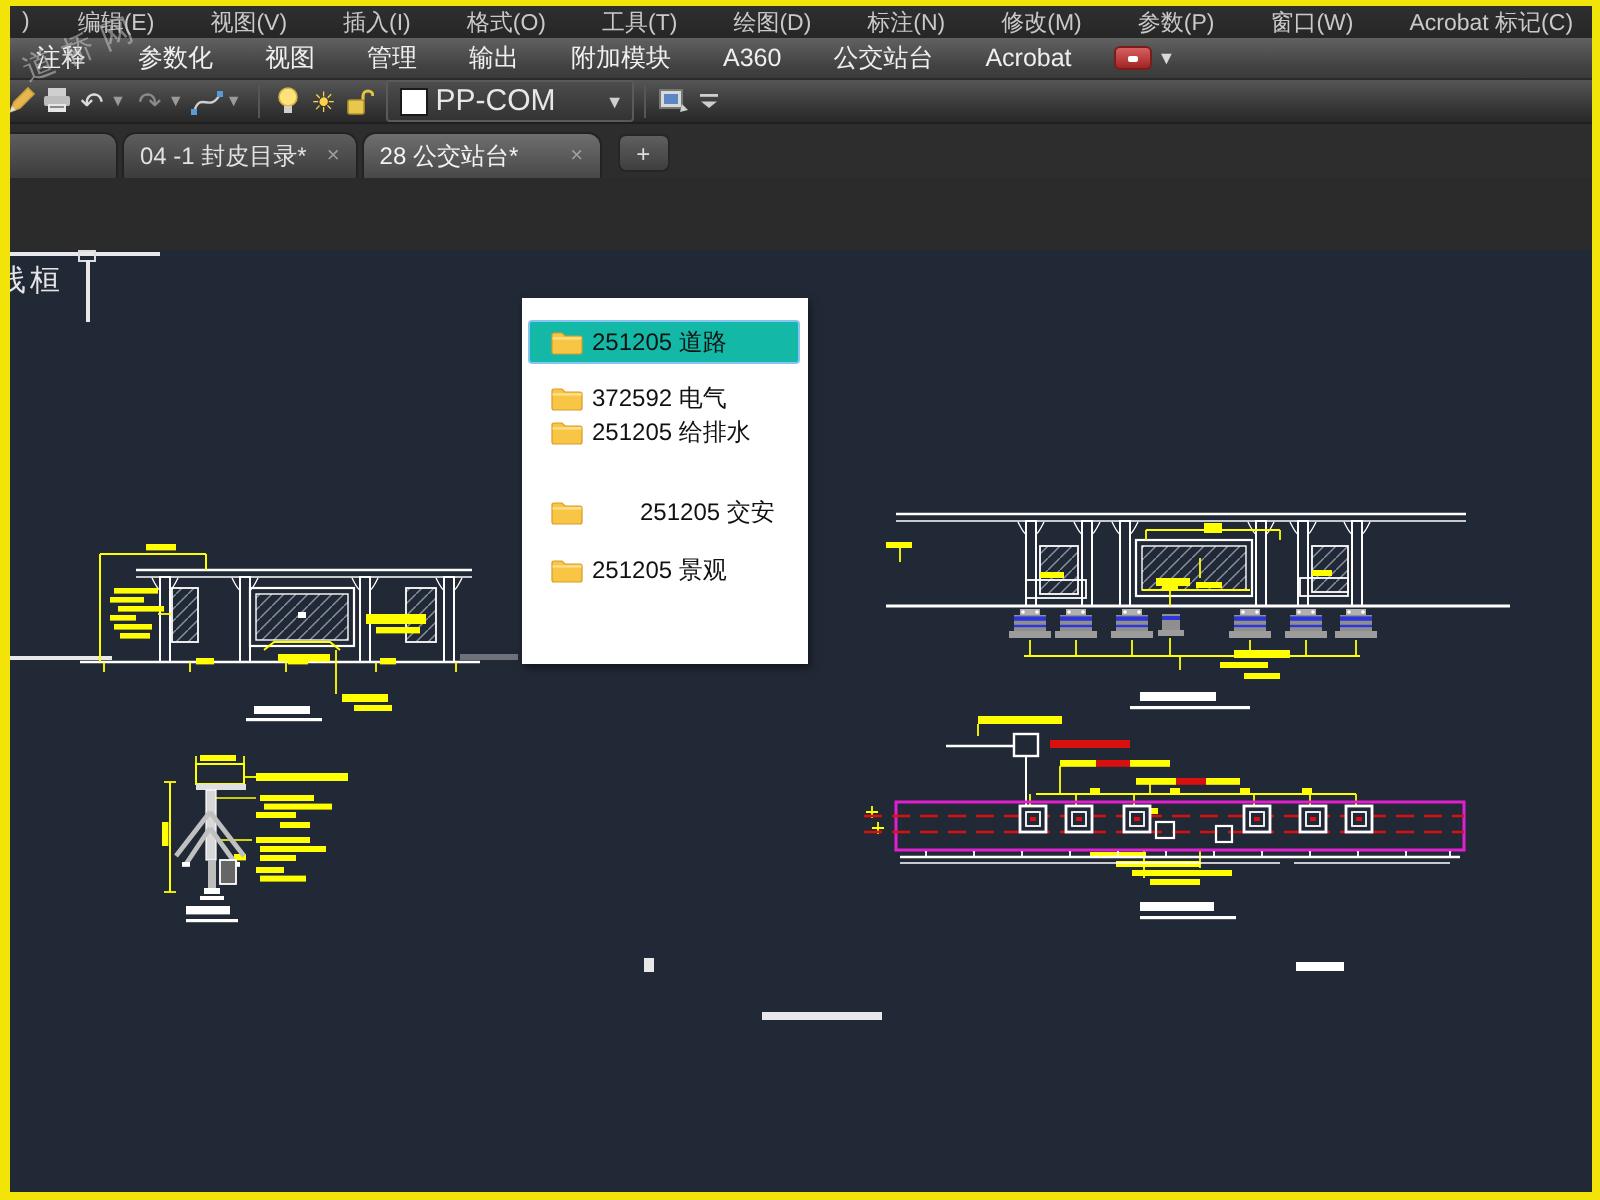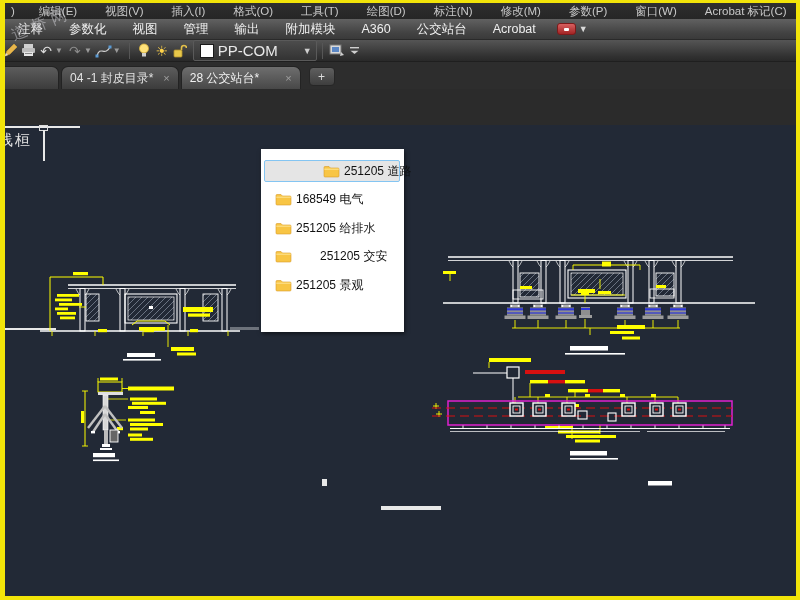--- a/index.html
+++ b/index.html
@@ -52,21 +52,21 @@
   
   .canvas{position:relative;height:507px;background:#222936;overflow:hidden;margin-top:36px;}
   .abs{position:absolute;}
   .wline{background:#e8e8e8;}
   .clipped-txt{color:#e5e5e5;font-size:15px;letter-spacing:2px;}
 
   
   .popup{position:absolute;left:256px;top:24px;width:143px;height:183px;background:#fff;
          box-shadow:1px 2px 4px rgba(0,0,0,.5);font-size:12px;color:#111;}
   .frow{position:absolute;left:3px;width:136px;height:22px;display:flex;align-items:center;border-radius:2px;border:1px solid transparent;box-sizing:border-box;}
-  .frow.sel{background:#e5e5e5;border-color:#84c5f2;padding-left:48px;}
+  .frow.sel{background:#14b8a6;border-color:#84c5f2;}
   .frow .fic{width:17px;height:13px;margin:0 4px 0 10px;flex:none;display:flex;}
   .frow .flab{white-space:nowrap;}
 
   
   .wm-logo{position:absolute;left:10px;top:14px;z-index:60;color:rgba(200,200,205,.55);
            font-size:16px;letter-spacing:5px;transform:rotate(-22deg);font-family:"DejaVu Serif",serif;}
   .wm-url{position:absolute;left:648px;top:472px;color:#b3b8c0;font-size:20px;letter-spacing:1px;
           font-family:"DejaVu Serif",serif;}
 </style>
 </head>
@@ -495,23 +495,23 @@
         </span>
         <span class="flab">251205 道路</span>
       </div>
       <div class="frow" style="top:39.5px;">
         <span class="fic">
           <svg width="17" height="13" viewBox="0 0 17 13">
                 <path d="M1 2.5 q0-1 1-1 h4 l1.5 1.5 h7.5 q1 0 1 1 V11 q0 1 -1 1 H2 q-1 0 -1 -1 Z" fill="#f8c544" stroke="#d99b28" stroke-width="0.6"></path>
                 <path d="M1.3 4.2 h14.4" stroke="#fde08a" stroke-width="1.2"></path>
               </svg>
         </span>
-        <span class="flab">168549 电气</span>
+        <span class="flab">372592 电气</span>
       </div>
-      <div class="frow" style="top:68px;">
+      <div class="frow" style="top:56px;">
         <span class="fic">
           <svg width="17" height="13" viewBox="0 0 17 13">
                 <path d="M1 2.5 q0-1 1-1 h4 l1.5 1.5 h7.5 q1 0 1 1 V11 q0 1 -1 1 H2 q-1 0 -1 -1 Z" fill="#f8c544" stroke="#d99b28" stroke-width="0.6"></path>
                 <path d="M1.3 4.2 h14.4" stroke="#fde08a" stroke-width="1.2"></path>
               </svg>
         </span>
         <span class="flab">251205 给排水</span>
       </div>
       <div class="frow" style="top:96.5px;gap:24px;">
         <span class="fic">

